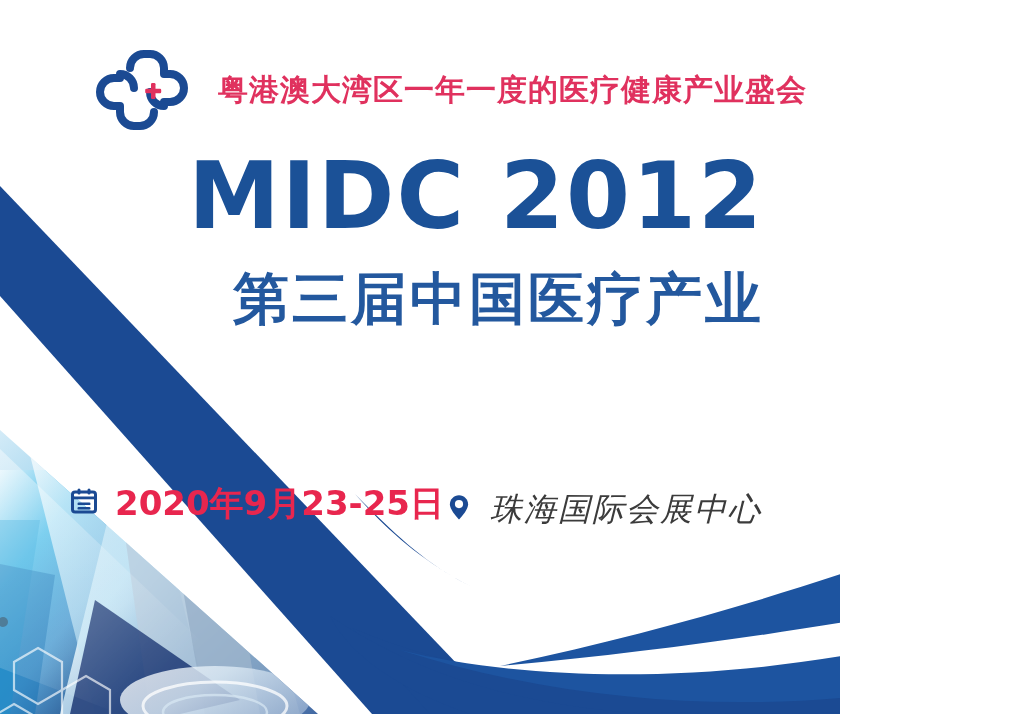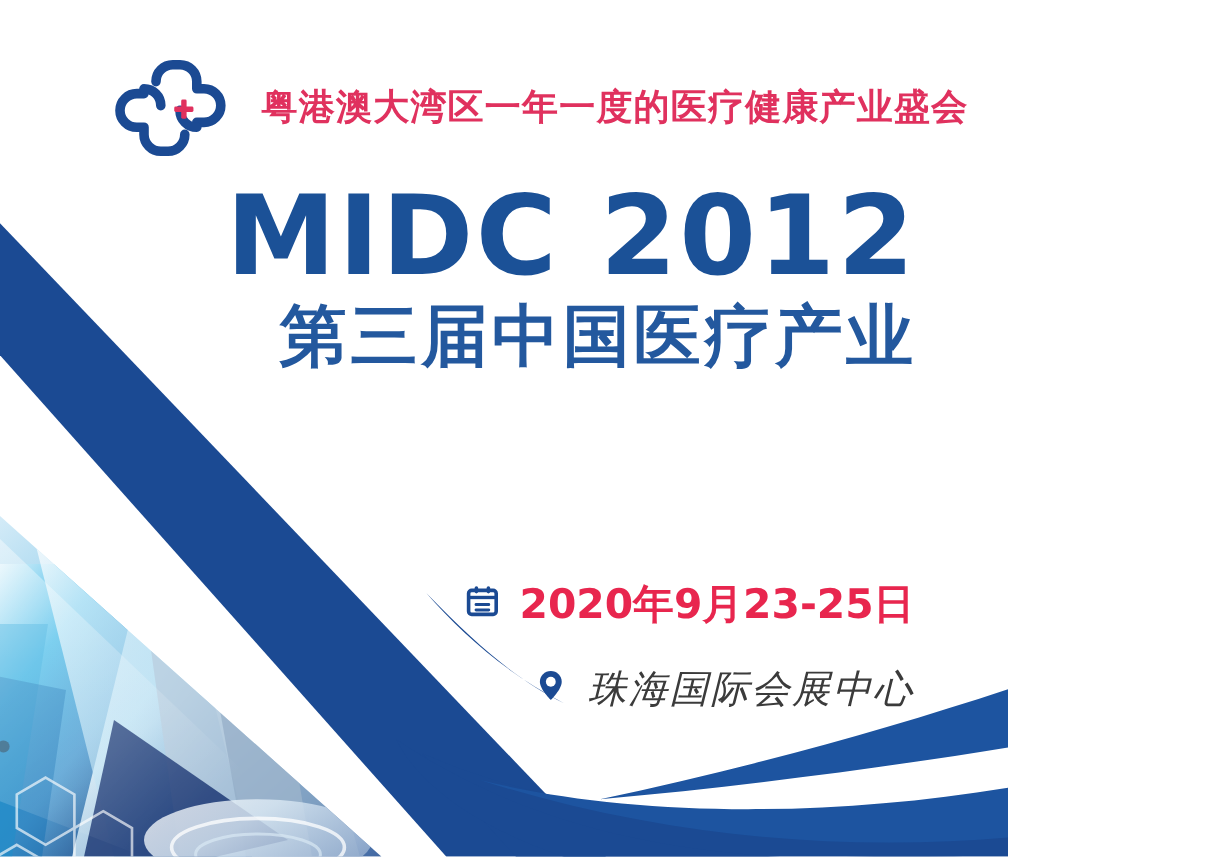--- a/index.html
+++ b/index.html
@@ -76,32 +76,31 @@
   .subtitle-line {
     font-family: "DejaVu Sans", "Liberation Sans", sans-serif;
     font-weight: bold;
     font-size: 56px;
     line-height: 1.33;
     color: #23589e;
     letter-spacing: 3px;
     margin: 0;
     white-space: nowrap;
   }
-  #subtitle-1 { }
+  #subtitle-1 { margin-top: 18px; }
 
   
   #info-block {
     position: absolute;
     right: 78px;
     top: 486px;
     z-index: 5;
     display: flex;
-    flex-direction: column;
+    flex-direction: row;
     align-items: flex-end;
-    gap: 29px;
   }
   .info-row {
     display: flex;
     align-items: center;
     justify-content: flex-end;
     white-space: nowrap;
   }
   #date-row { margin-bottom: 6px; }
   .info-icon {
     flex: 0 0 auto;

